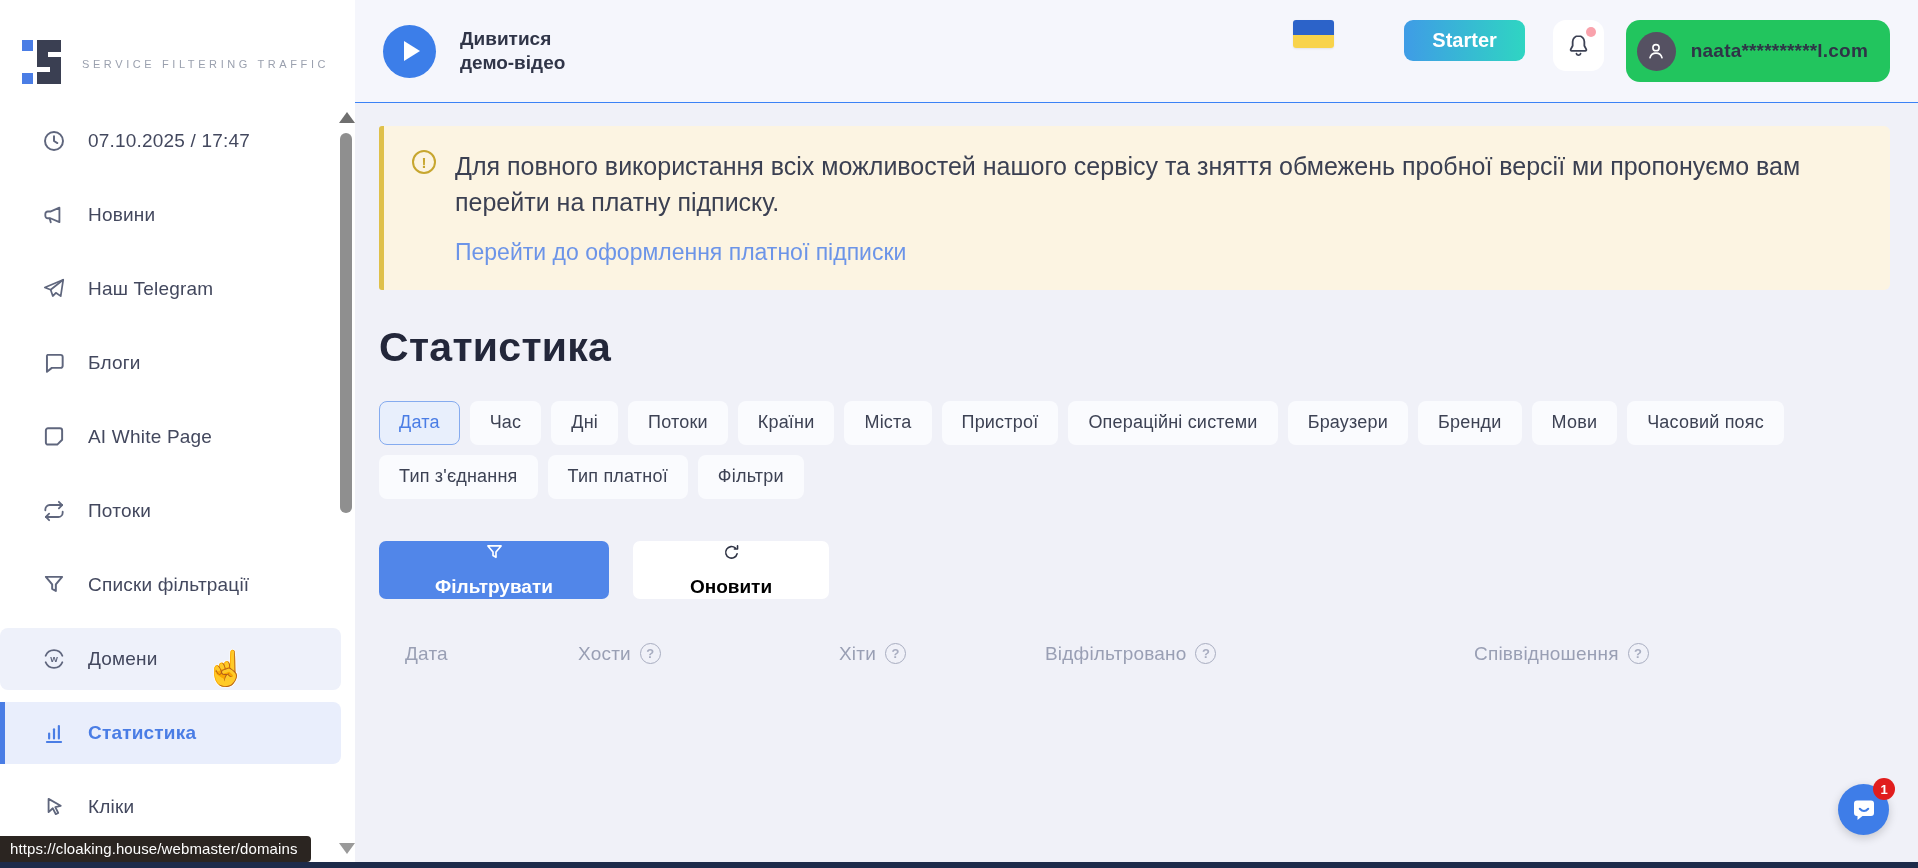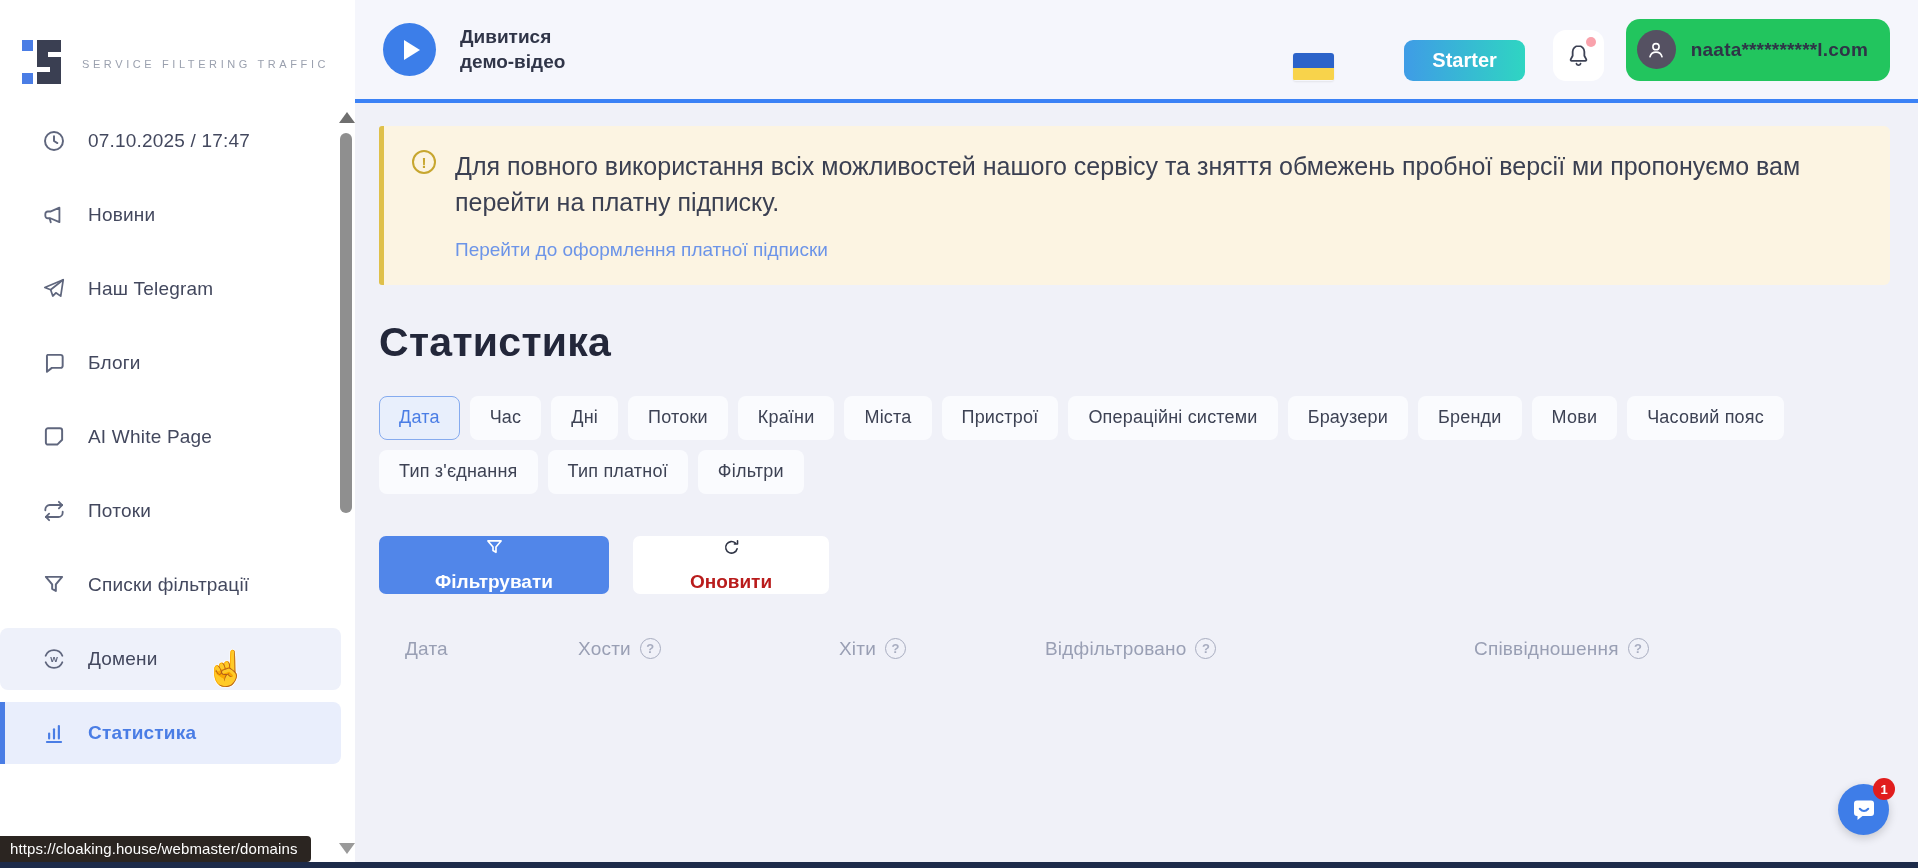--- a/index.html
+++ b/index.html
@@ -26,54 +26,54 @@
 
   
   .sb-up { position:absolute; left:339px; top:112px; width:0; height:0; border-left:8px solid transparent; border-right:8px solid transparent; border-bottom:11px solid #6f6f6f; }
   .sb-thumb { position:absolute; left:340px; top:133px; width:12px; height:380px; background:#8f8f8f; border-radius:6px; }
   .sb-down { position:absolute; left:339px; bottom:14px; width:0; height:0; border-left:8px solid transparent; border-right:8px solid transparent; border-top:11px solid #9a9a9a; z-index:20; }
 
   
   .mouse-cursor { position:absolute; left:205px; top:648px; font-size:34px; color:#2e2e2e; z-index:30; text-shadow:0 0 2px #fff, 0 0 2px #fff; }
 
   
-  .topbar { position:absolute; left:355px; top:0; width:1563px; height:103px; background:#f5f6fc; border-bottom:4px solid #3b82f6; display:flex; align-items:center; padding:0 28px; }
+  .topbar { position:absolute; left:355px; top:0; width:1563px; height:103px; background:#f5f6fc; border-bottom:1px solid #3b82f6; display:flex; align-items:center; padding:0 28px; }
   .play-btn { width:53px; height:53px; border-radius:50%; background:#3c7ee9; display:flex; align-items:center; justify-content:center; cursor:pointer; flex:0 0 auto; }
   .play-tri { width:0; height:0; border-top:10px solid transparent; border-bottom:10px solid transparent; border-left:16px solid #ffffff; margin-left:4px; }
   .demo-label { margin-left:24px; font-size:19px; font-weight:700; color:#303548; line-height:1.28; cursor:pointer; }
-  .topbar-right { margin-left:auto; display:flex; align-items:flex-end; }
+  .topbar-right { margin-left:auto; display:flex; align-items:flex-start; }
   .flag { width:41px; height:28px; border-radius:3px; overflow:hidden; cursor:pointer; box-shadow:0 1px 2px rgba(0,0,0,.08); }
   .flag .top { height:55%; background:#2c63c9; }
   .flag .bottom { height:45%; background:#f8d34b; }
   .plan-btn { margin-left:70px; height:41px; padding:0 28px; border:none; border-radius:9px; background:linear-gradient(90deg,#3f9ce6,#2fd5c2); color:#fff; font-size:20px; font-weight:700; font-family:"Liberation Sans",sans-serif; cursor:pointer; }
   .bell-wrap { position:relative; margin-left:28px; width:51px; height:51px; background:#fff; border-radius:13px; display:flex; align-items:center; justify-content:center; cursor:pointer; }
   .bell-dot { position:absolute; top:7px; right:8px; width:10px; height:10px; border-radius:50%; background:#f9a2ac; }
   .user-chip { margin-left:22px; height:62px; min-width:261px; background:#22c55e; border-radius:14px; display:flex; align-items:center; padding:0 22px 0 11px; cursor:pointer; }
   .avatar { width:39px; height:39px; border-radius:50%; background:#555162; display:flex; align-items:center; justify-content:center; flex:0 0 auto; }
   .user-email { margin-left:15px; font-size:19px; font-weight:600; color:#2f3447; letter-spacing:.2px; }
 
   
   .content { position:absolute; left:355px; top:104px; width:1563px; height:764px; padding:22px 28px 0 24px; }
 
   .banner { position:relative; background:#fcf4e2; border-left:5px solid #dfc04a; border-radius:3px 6px 6px 3px; padding:22px 60px 24px 28px; display:flex; }
   .warn-icon { width:24px; height:24px; border:2.5px solid #c7a62f; border-radius:50%; color:#c7a62f; font-weight:700; font-size:15px; display:flex; align-items:center; justify-content:center; flex:0 0 auto; margin-top:2px; }
   .banner-body { margin-left:19px; }
   .banner-text { font-size:25px; color:#3b4052; line-height:1.45; max-width:1400px; }
-  .banner-link { display:inline-block; margin-top:18px; font-size:19px; color:#6c94e8; cursor:pointer; }
+  .banner-link { display:inline-block; margin-top:18px; font-size:23px; color:#6c94e8; cursor:pointer; }
 
   .page-title { margin-top:34px; font-size:41px; font-weight:800; color:#23273a; letter-spacing:.3px; }
 
   .chips { margin-top:30px; display:flex; flex-wrap:wrap; gap:10px; max-width:1480px; }
   .chip { height:44px; padding:0 19px; border:1px solid transparent; border-radius:8px; background:#fafbfe; color:#3d4254; font-size:18px; font-family:"Liberation Sans",sans-serif; display:flex; align-items:center; cursor:pointer; letter-spacing:.2px; }
   .chip.active { background:#e8effc; border-color:#85abef; color:#4a7de5; }
 
   .actions { margin-top:42px; display:flex; gap:24px; }
   .btn { height:58px; border:none; border-radius:7px; font-size:19px; font-weight:600; font-family:"Liberation Sans",sans-serif; display:flex; align-items:center; justify-content:center; gap:13px; cursor:pointer;flex-direction:column; }
   .btn-filter { width:230px; background:#5186e9; color:#ffffff; }
-  .btn-refresh { width:196px; background:#ffffff; color:#b91c1c; }
+  .btn-refresh { width:196px; background:#ffffff; color:#000000; }
 
   .thead { margin-top:44px; display:grid; grid-template-columns:173px 261px 206px 429px auto; padding-left:26px; align-items:center; }
   .th { display:flex; align-items:center; gap:9px; font-size:19px; color:#999fb4; font-weight:500; letter-spacing:.2px; }
   .help-icon { width:21px; height:21px; border:1.5px solid #a8adc0; border-radius:50%; color:#a8adc0; font-size:13px; font-weight:700; display:flex; align-items:center; justify-content:center; cursor:pointer; }
 
   .empty-card { margin-top:22px; height:71px; background:#ffffff; border-radius:5px; display:flex; align-items:center; justify-content:center; }
   .empty-text { font-size:19px; color:#3f4456; letter-spacing:.3px; }
 
   
   .chat-fab { position:absolute; right:29px; bottom:33px; width:51px; height:51px; border-radius:50%; background:#3e7de8; display:flex; align-items:center; justify-content:center; cursor:pointer; z-index:40; box-shadow:0 3px 10px rgba(0,0,0,.18); }
@@ -189,20 +189,28 @@
           <svg width="26" height="26" viewBox="0 0 24 24" fill="none" stroke="currentColor" stroke-width="2" stroke-linecap="round">
               <path d="M7.5 17v-4.5"></path>
               <path d="M12 17V8.5"></path>
               <path d="M16.5 17V5.5"></path>
               <path d="M5.5 20.3h13"></path>
             </svg>
         </span>
         <span class="nav-label">Статистика</span>
       </div>
 
+      <div class="nav-item">
+        <span class="nav-icon">
+          <svg width="26" height="26" viewBox="0 0 24 24" fill="none" stroke="currentColor" stroke-width="1.7" stroke-linecap="round" stroke-linejoin="round">
+              <path d="M7 4.5l11.2 6.4-5 1.2 2.7 5.4-2.3 1.1-2.7-5.4-3.9 3.5z"></path>
+            </svg>
+        </span>
+        <span class="nav-label">Кліки</span>
+      </div>
     </nav>
 
     <div class="sb-up"></div>
     <div class="sb-thumb"></div>
   </div>
 
   <div class="sb-down"></div>
   <div class="mouse-cursor">☝</div>
 
   <div class="topbar">

